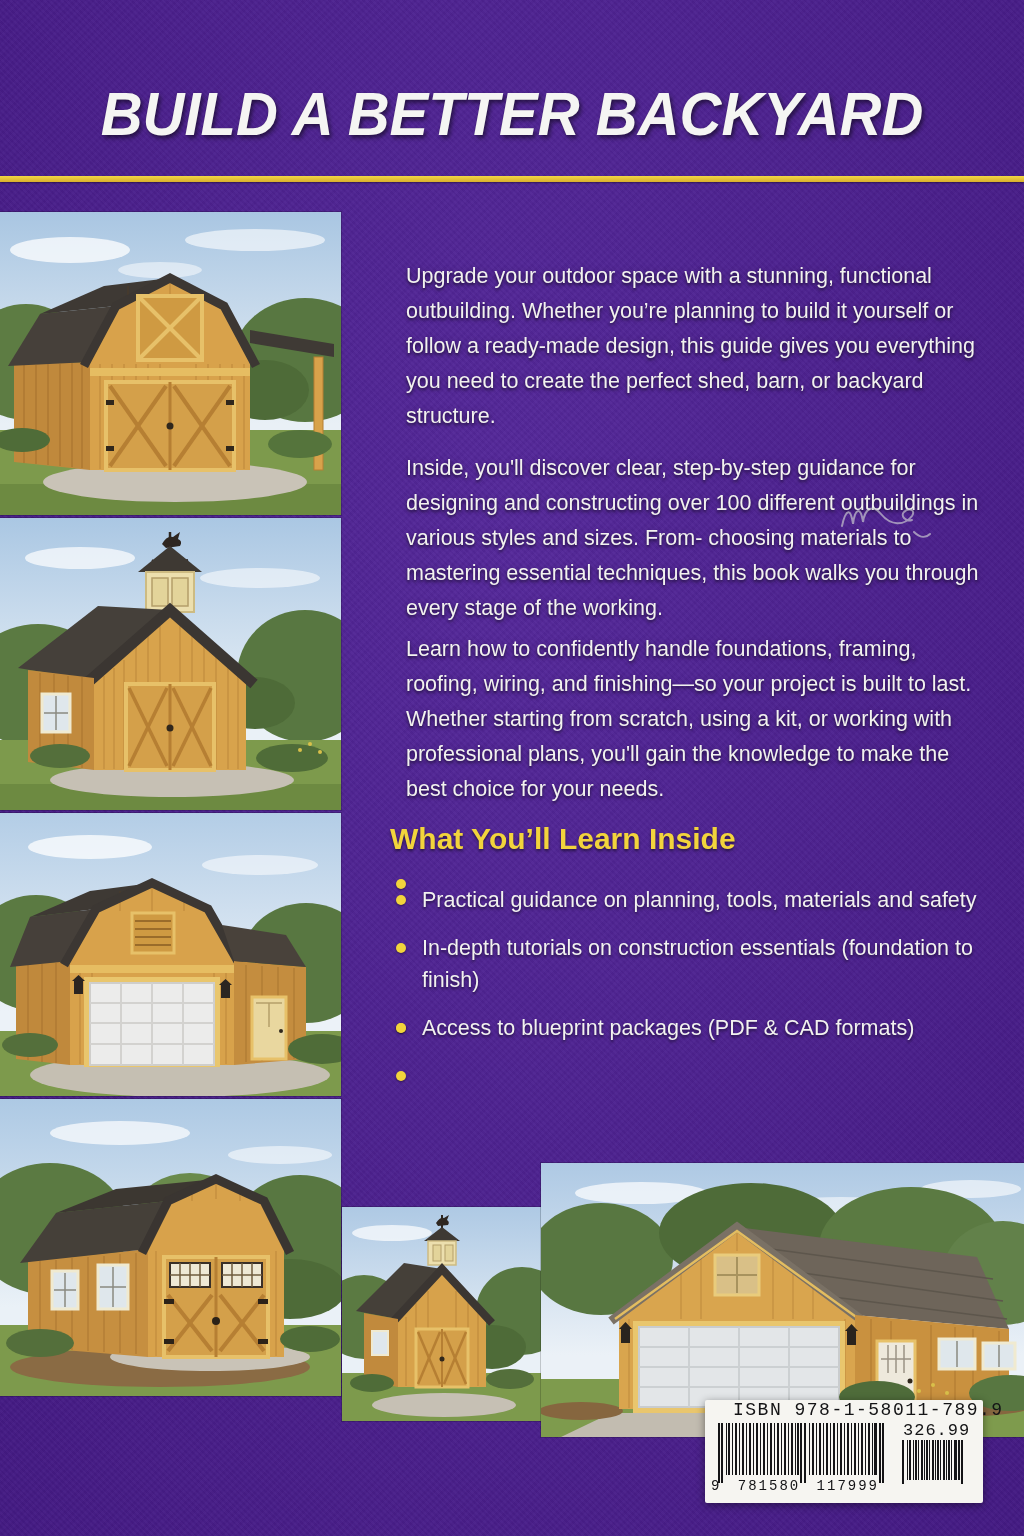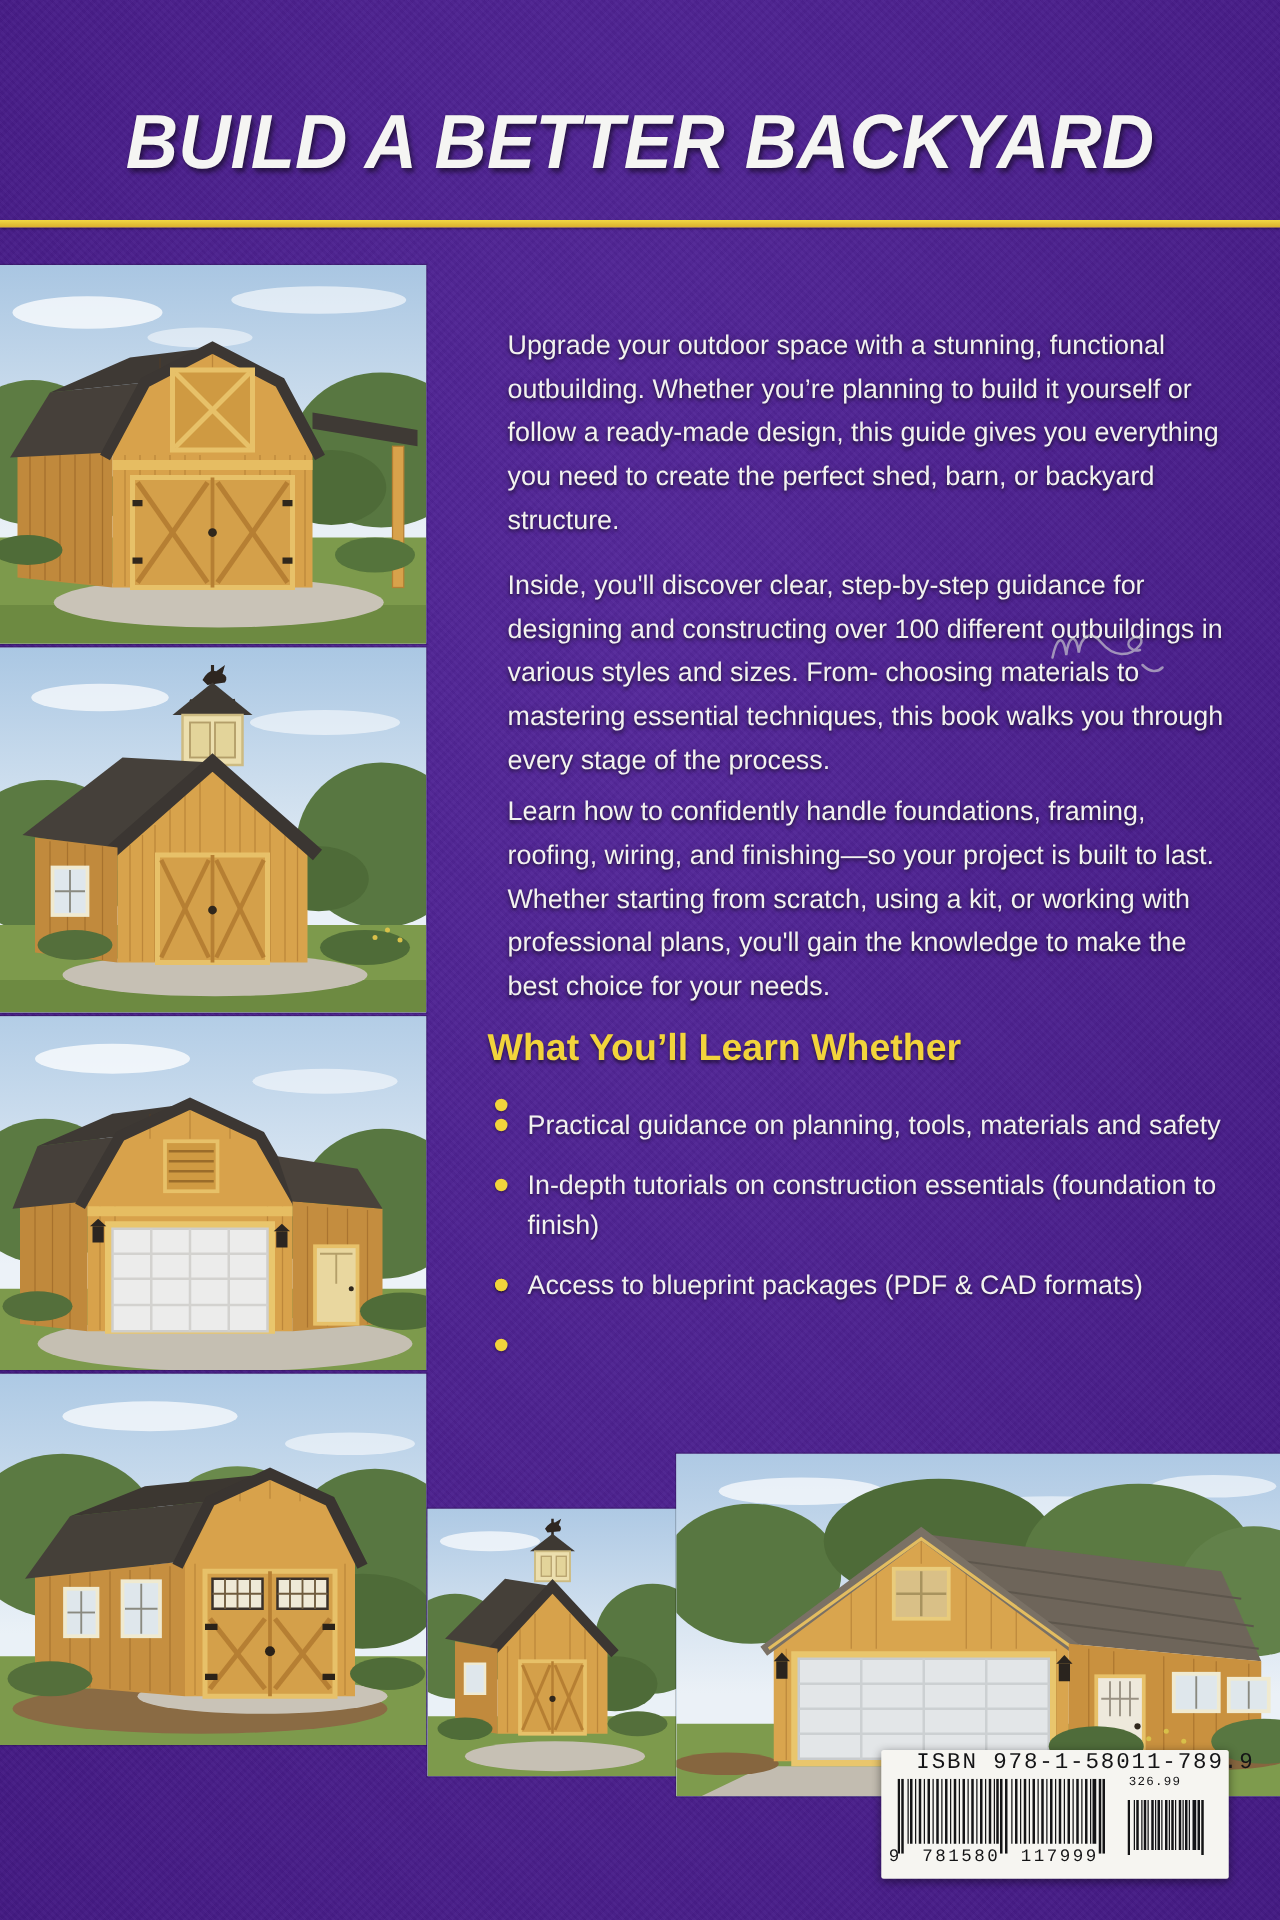--- a/index.html
+++ b/index.html
@@ -52,21 +52,21 @@
   }
   .scribble{position:absolute;left:838px;top:496px;opacity:.65;}
   .barcode-box{
     position:absolute;left:705px;top:1400px;width:278px;height:103px;
     background:#f6f5f1;border-radius:2px;box-shadow:0 2px 8px rgba(0,0,0,.45);
     color:#141416;font-family:"Liberation Mono","DejaVu Sans Mono",monospace;
   }
   .isbn-label{position:absolute;top:0;left:28px;font-size:18px;letter-spacing:1.5px;white-space:nowrap;}
   .bars-main{position:absolute;left:13px;top:23px;}
   .ean-digits{position:absolute;left:6px;top:78px;font-size:14px;letter-spacing:2px;word-spacing:6px;white-space:nowrap;}
-  .price{position:absolute;left:198px;top:21px;font-size:10px;letter-spacing:1px;}
+  .price{position:absolute;left:198px;top:21px;font-size:17px;letter-spacing:1px;}
   .bars-price{position:absolute;left:197px;top:40px;}
 </style>
 </head>
 <body>
 
 <div class="canvas">
   <div class="texture"></div>
 
   <div class="title">BUILD A BETTER BACKYARD</div>
   <div class="rule"></div>
@@ -534,29 +534,29 @@
       <g fill="#d8c04a">
           <circle cx="392" cy="222" r="2"></circle>
           <circle cx="406" cy="230" r="2"></circle>
           <circle cx="378" cy="228" r="2"></circle>
         </g>
     </svg>
   </div>
 
   <div class="copy">
     <p style="top:243px">Upgrade your outdoor space with a stunning, functional outbuilding. Whether you’re planning to build it yourself or follow a ready-made design, this guide gives you everything you need to create the perfect shed, barn, or backyard structure.</p>
-    <p style="top:435px">Inside, you'll discover clear, step-by-step guidance for designing and constructing over 100 different outbuildings in various styles and sizes. From- choosing materials to mastering essential techniques, this book walks you through every stage of the process.</p>
+    <p style="top:435px">Inside, you'll discover clear, step-by-step guidance for designing and constructing over 100 different outbuildings in various styles and sizes. From- choosing materials to mastering essential techniques, this book walks you through every stage of the working.</p>
     <p style="top:616px">Learn how to confidently handle foundations, framing, roofing, wiring, and finishing—so your project is built to last. Whether starting from scratch, using a kit, or working with professional plans, you'll gain the knowledge to make the best choice for your needs.</p>
   </div>
 
   <svg class="scribble" width="96" height="50" viewBox="0 0 96 50">
     <path d="M4,30 C8,12 13,12 15,28 C17,12 23,10 25,26 C27,12 35,8 43,18 C53,30 66,30 74,20 C78,14 71,11 66,16 C62,20 68,26 74,24 M76,36 C82,42 88,42 92,38" fill="none" stroke="#cfd0d3" stroke-width="2" stroke-linecap="round"></path>
   </svg>
 
-  <h2 class="learn-heading">What You’ll Learn Whether</h2>
+  <h2 class="learn-heading">What You’ll Learn Inside</h2>
 
   <ul class="learn">
     <li><span class="dot"></span></li>
     <li><span class="dot"></span><span>Practical guidance on planning, tools, materials and safety</span></li>
     <li><span class="dot"></span><span>In-depth tutorials on construction essentials (foundation to finish)</span></li>
     <li><span class="dot"></span></li>
     <li><span class="dot"></span><span>Access to blueprint packages (PDF &amp; CAD formats)</span></li>
     <li><span class="dot"></span></li>
   </ul>
 

